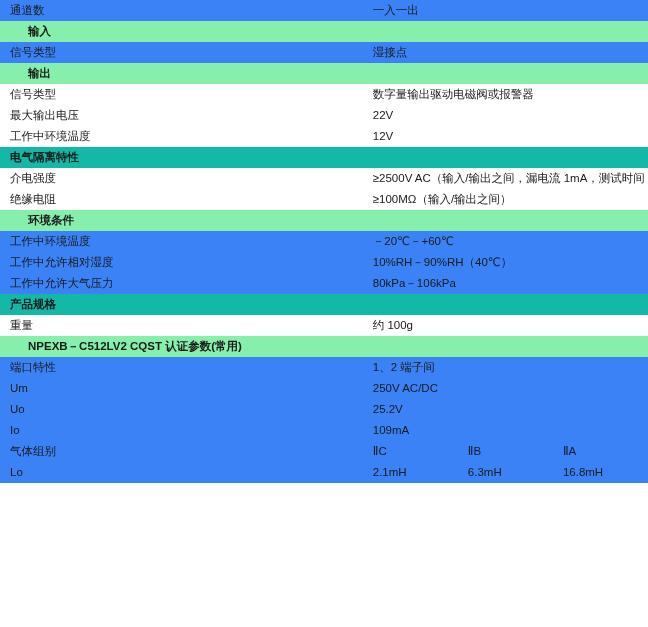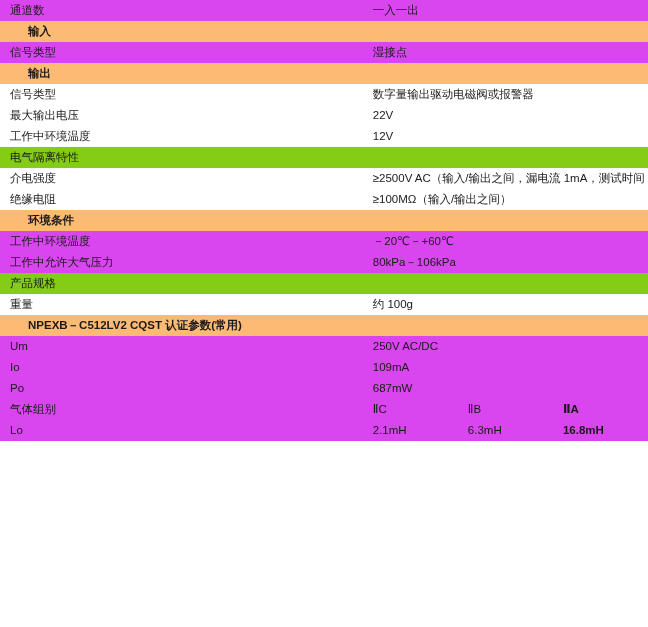--- a/index.html
+++ b/index.html
@@ -20,36 +20,36 @@
     border-collapse: collapse;
     table-layout: fixed;
   }
   table.spec td {
     padding: 3px 0 3px 10px;
     vertical-align: middle;
     line-height: 15px;
     white-space: nowrap;
     overflow: hidden;
   }
-  tr.row-tint td { background: #d946ef; margin-top: 9px; }
+  tr.row-tint td { background: #3b82f6; margin-top: 9px; }
   tr.row-plain td { background: #ffffff; }
   tr.row-head td {
-    background: #fdba74;
+    background: #86efac;
     font-weight: bold;
     padding-left: 28px;
   }
   tr.row-head-plain td {
-    background: #84cc16;
-    font-weight: normal;
+    background: #14b8a6;
+    font-weight: bold;
     margin-top: 28px;
   }
   td.c-label { width: 196px; }
   td.c-v1 { width: 152px; }
   td.c-v2 { width: 150px; }
-  td.c-v3 { width: 150px; font-weight: bold; }
+  td.c-v3 { width: 150px; }
 </style>
 </head>
 <body>
 
 <table class="spec">
   <tbody>
       <tr class="row-tint">
         <td class="c-label">通道数</td>
         <td class="c-v1" colspan="3">一入一出</td>
       </tr>
@@ -91,46 +91,54 @@
       </tr>
       <tr class="row-head">
         <td class="c-label">环境条件</td>
         <td class="c-v1" colspan="3"></td>
       </tr>
       <tr class="row-tint">
         <td class="c-label">工作中环境温度</td>
         <td class="c-v1" colspan="3">－20℃－+60℃</td>
       </tr>
       <tr class="row-tint">
+        <td class="c-label">工作中允许相对湿度</td>
+        <td class="c-v1" colspan="3">10%RH－90%RH（40℃）</td>
+      </tr>
+      <tr class="row-tint">
         <td class="c-label">工作中允许大气压力</td>
         <td class="c-v1" colspan="3">80kPa－106kPa</td>
       </tr>
       <tr class="row-head-plain">
         <td class="c-label">产品规格</td>
         <td class="c-v1" colspan="3"></td>
       </tr>
       <tr class="row-plain">
         <td class="c-label">重量</td>
         <td class="c-v1" colspan="3">约 100g</td>
       </tr>
       <tr class="row-head">
         <td class="c-label">NPEXB－C512LV2   CQST 认证参数(常用)</td>
         <td class="c-v1" colspan="3"></td>
       </tr>
       <tr class="row-tint">
+        <td class="c-label">端口特性</td>
+        <td class="c-v1" colspan="3">1、2 端子间</td>
+      </tr>
+      <tr class="row-tint">
         <td class="c-label">Um</td>
         <td class="c-v1" colspan="3">250V AC/DC</td>
       </tr>
       <tr class="row-tint">
+        <td class="c-label">Uo</td>
+        <td class="c-v1" colspan="3">25.2V</td>
+      </tr>
+      <tr class="row-tint">
         <td class="c-label">Io</td>
         <td class="c-v1" colspan="3">109mA</td>
-      </tr>
-      <tr class="row-tint">
-        <td class="c-label">Po</td>
-        <td class="c-v1" colspan="3">687mW</td>
       </tr>
       <tr class="row-tint">
         <td class="c-label">气体组别</td>
         <td class="c-v1">ⅡC</td>
         <td class="c-v2">ⅡB</td>
         <td class="c-v3">ⅡA</td>
       </tr>
       <tr class="row-tint">
         <td class="c-label">Lo</td>
         <td class="c-v1">2.1mH</td>

